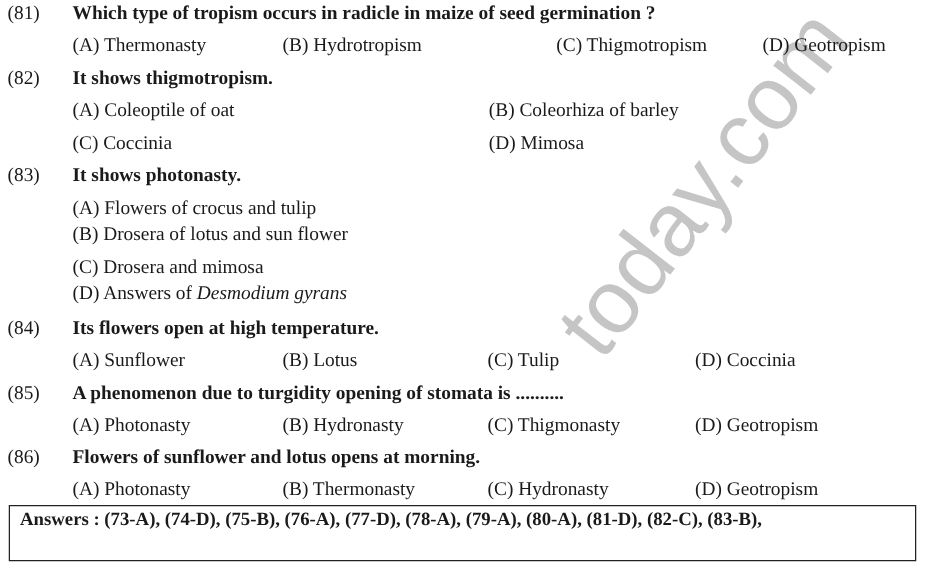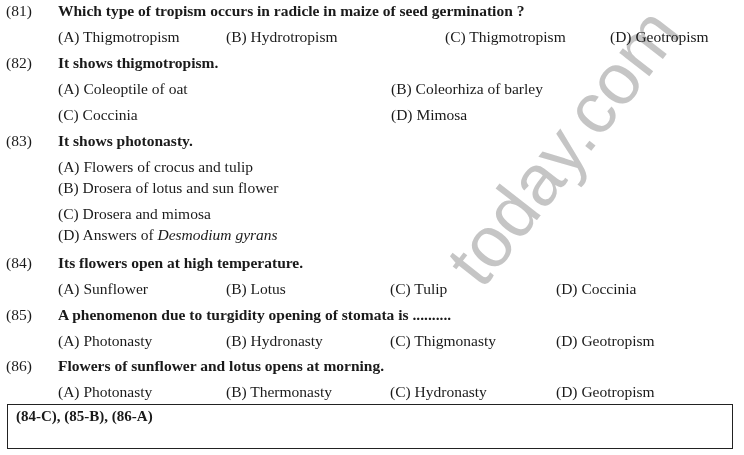--- a/index.html
+++ b/index.html
@@ -26,21 +26,21 @@
   i { font-style: italic; }
 </style>
 </head>
 <body>
 
 <div class="watermark">today.com</div>
 
 <div>
   <span class="num" style="top:2px">(81)</span>
   <span class="stem" style="top:2px">Which type of tropism occurs in radicle in maize of seed germination ?</span>
-  <span class="opt" style="left:58px;top:28px">(A) Thigmotropism</span>
+  <span class="opt" style="left:58px;top:28px">(A) Thermonasty</span>
   <span class="opt" style="left:226px;top:28px">(B) Hydrotropism</span>
   <span class="opt" style="left:445px;top:28px">(C) Thigmotropism</span>
   <span class="opt" style="left:610px;top:28px">(D) Geotropism</span>
 </div>
 
 <div>
   <span class="num" style="top:54px">(82)</span>
   <span class="stem" style="top:54px">It shows thigmotropism.</span>
   <span class="opt" style="left:58px;top:80px">(A) Coleoptile of oat</span>
   <span class="opt" style="left:391px;top:80px">(B) Coleorhiza of barley</span>
@@ -78,14 +78,14 @@
 <div>
   <span class="num" style="top:357px">(86)</span>
   <span class="stem" style="top:357px">Flowers of sunflower and lotus opens at morning.</span>
   <span class="opt" style="left:58px;top:383px">(A) Photonasty</span>
   <span class="opt" style="left:226px;top:383px">(B) Thermonasty</span>
   <span class="opt" style="left:390px;top:383px">(C) Hydronasty</span>
   <span class="opt" style="left:556px;top:383px">(D) Geotropism</span>
 </div>
 
 <div class="answers">
-  <div>(84-C),  (85-B),  (86-A)</div>
+  <div>Answers : (73-A), (74-D), (75-B), (76-A), (77-D), (78-A), (79-A), (80-A), (81-D), (82-C), (83-B),</div>
 </div>
 
 </body></html>

